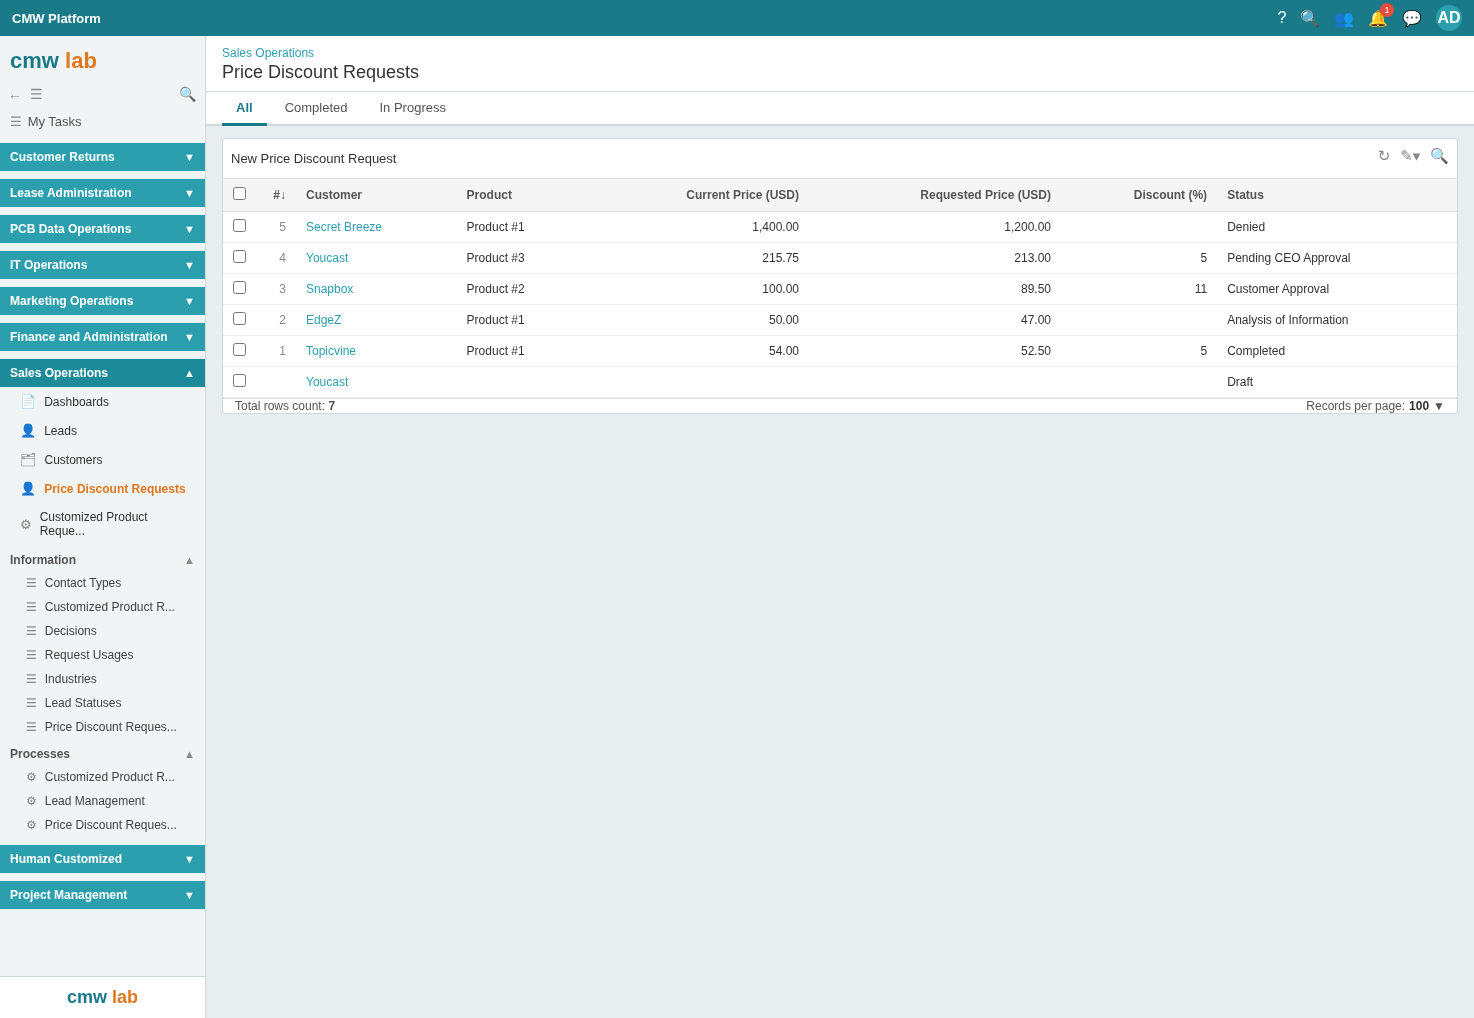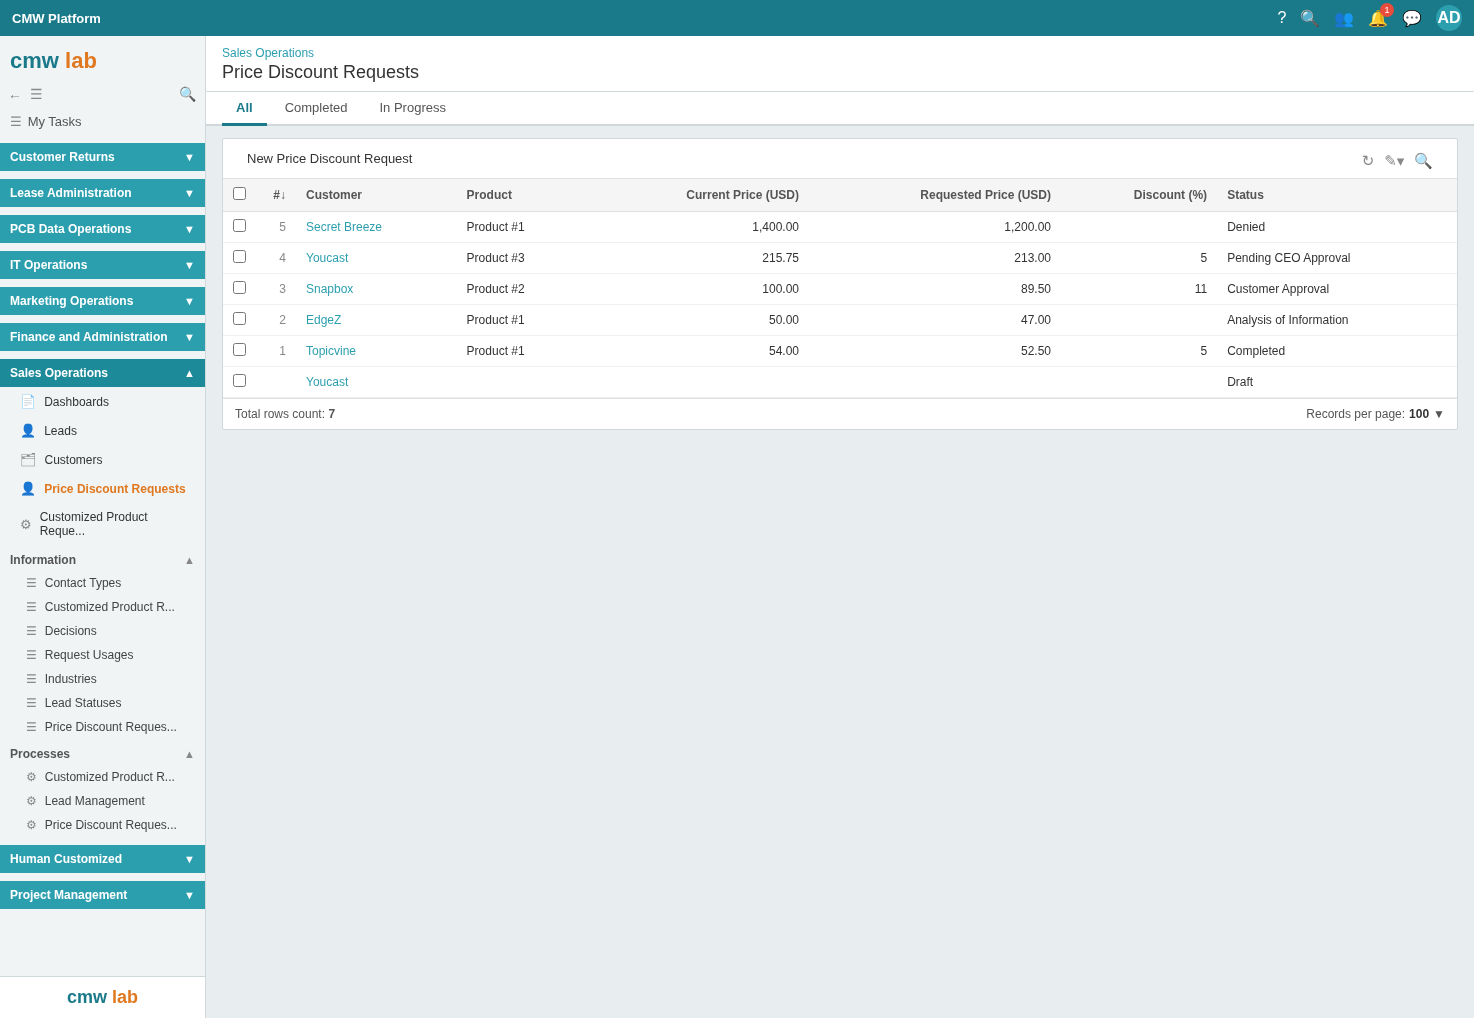--- a/index.html
+++ b/index.html
@@ -202,23 +202,23 @@
       flex: 1;
       overflow: auto;
       padding: 12px 16px;
     }
     .table-wrapper {
       background: white;
       border: 1px solid #d0d8db;
       border-radius: 2px;
     }
     .table-toolbar {
-      padding: 8px 24px;
-      display: flex;
-      align-items: flex-end;
+      padding: 8px 8px;
+      display: flex;
+      align-items: flex-start;
       justify-content: space-between;
       border-bottom: 1px solid #e0e0e0;
     }
     .new-btn {
       background: none;
       border: none;
       color: #333;
       font-size: 13px;
       cursor: pointer;
       padding: 4px 0;
@@ -244,21 +244,21 @@
       font-size: 12px;
       color: #333;
     }
     tbody td.right { text-align: right; }
     tbody td.link { color: #2c9faf; cursor: pointer; }
     .checkbox-cell { width: 30px; }
     .checkbox-cell input[type=checkbox] { cursor: pointer; }
     .num-cell { color: #888; text-align: right; width: 40px; }
 
     .table-footer {
-      padding: 8px 12px;
+      padding: 0 12px;
       display: flex;
       align-items: center;
       justify-content: space-between;
       border-top: 1px solid #e0e0e0;
       font-size: 12px;
       color: #555;
     }
     .records-per-page { display: flex; align-items: center; gap: 4px; cursor: pointer; }
     .records-per-page strong { color: #333; }
   </style>

